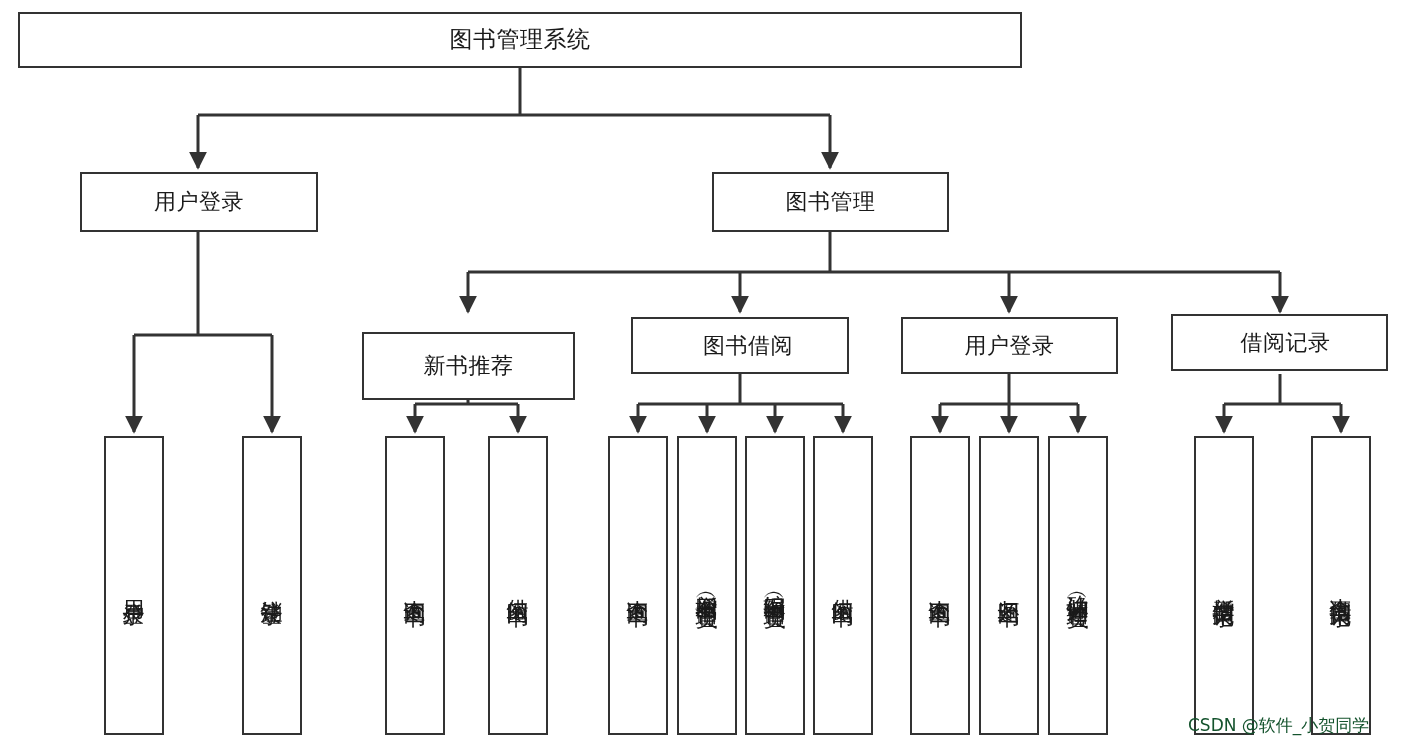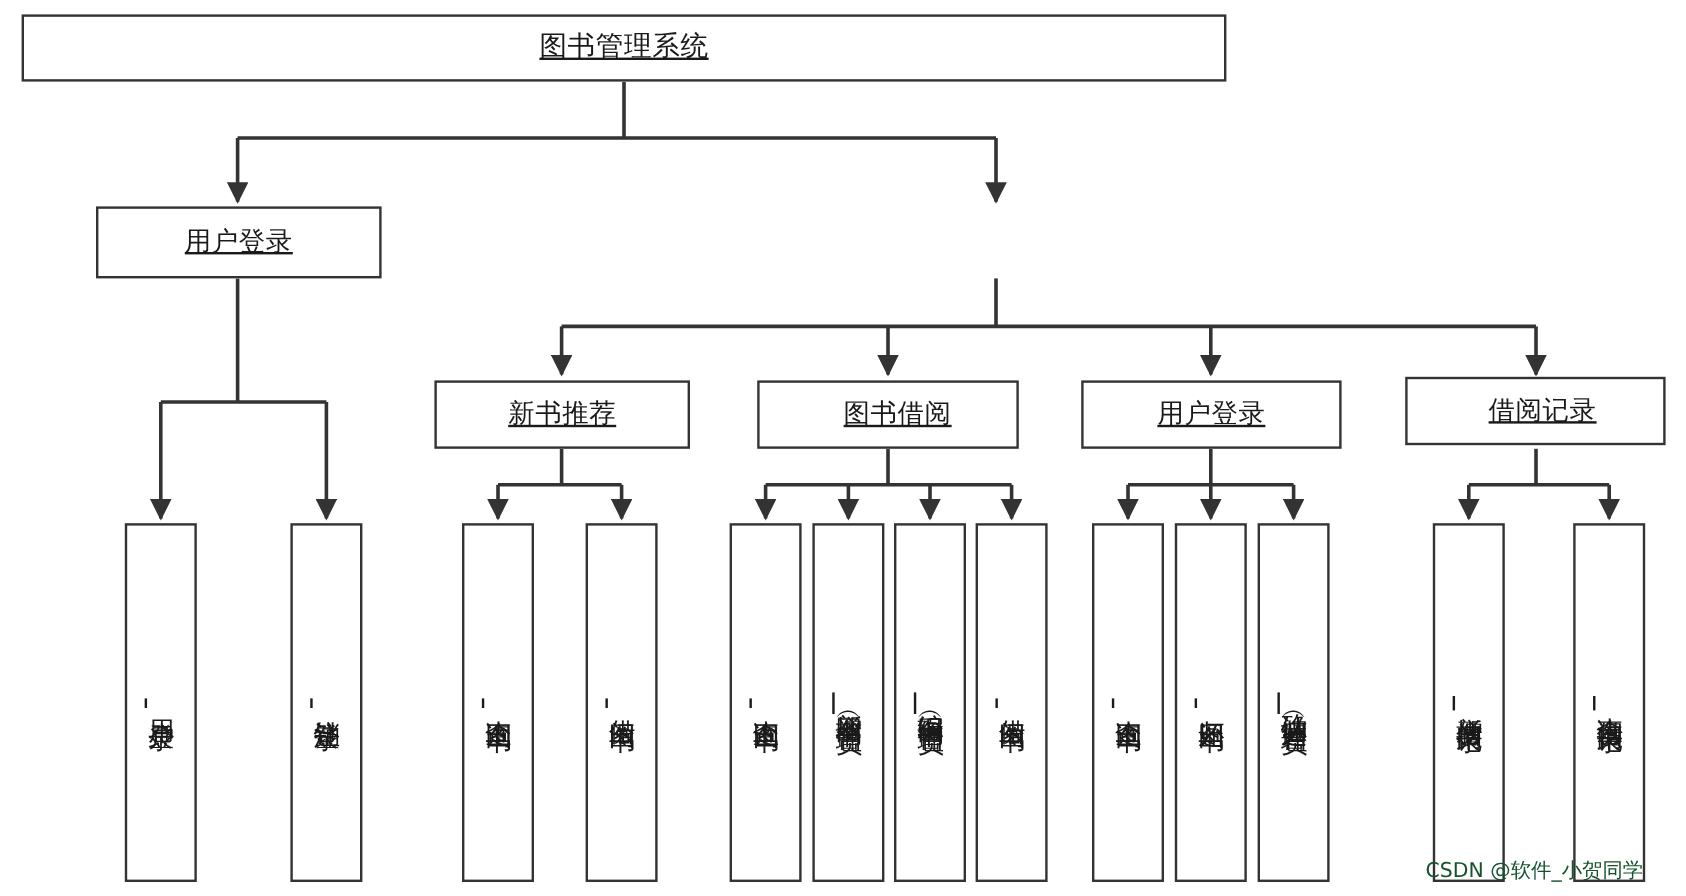--- a/index.html
+++ b/index.html
@@ -34,21 +34,20 @@
     display: flex;
     align-items: center;
     justify-content: center;
     color: #1a1a1a;
   }
   .node .label {
     display: block;
     text-align: center;
     line-height: 1.18;
     letter-spacing: 0.5px;
-    text-decoration: underline;
   }
   
   .node.horiz .label {
     writing-mode: horizontal-tb;
     font-size: 22px;
   }
   .node.root .label {
     font-size: 23px;
   }
   
@@ -130,22 +129,25 @@
     </g>
   </svg>
 
   <div class="node horiz root" style="left:18px; top:12px; width:1004px; height:56px;">
     <span class="label">图书管理系统</span>
   </div>
 
   <div class="node horiz" style="left:80px; top:172px; width:238px; height:60px;">
     <span class="label">用户登录</span>
   </div>
-
-  <div class="node horiz" style="left:362px; top:317px; width:213px; height:57px;">
+  <div class="node horiz" style="left:712px; top:172px; width:237px; height:60px;">
+    <span class="label">图书管理</span>
+  </div>
+
+  <div class="node horiz" style="left:362px; top:332px; width:213px; height:68px;">
     <span class="label">新书推荐</span>
   </div>
   <div class="node horiz" style="left:631px; top:317px; width:218px; height:57px;padding-left:16px;">
     <span class="label">图书借阅</span>
   </div>
   <div class="node horiz" style="left:901px; top:317px; width:217px; height:57px;">
     <span class="label">用户登录</span>
   </div>
   <div class="node horiz" style="left:1171px; top:314px; width:217px; height:57px;padding-left:12px;">
     <span class="label">借阅记录</span>

